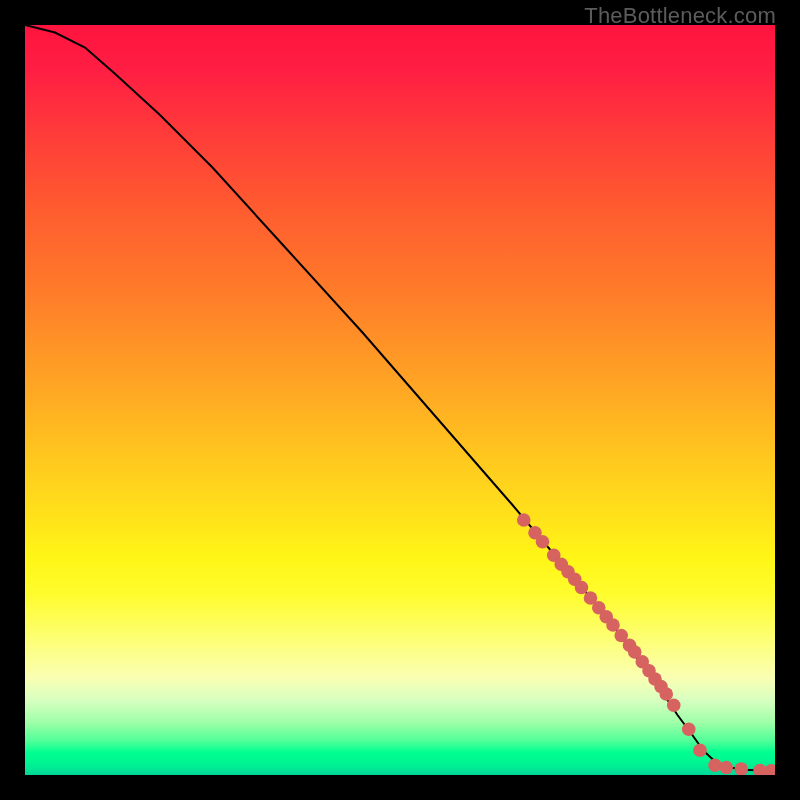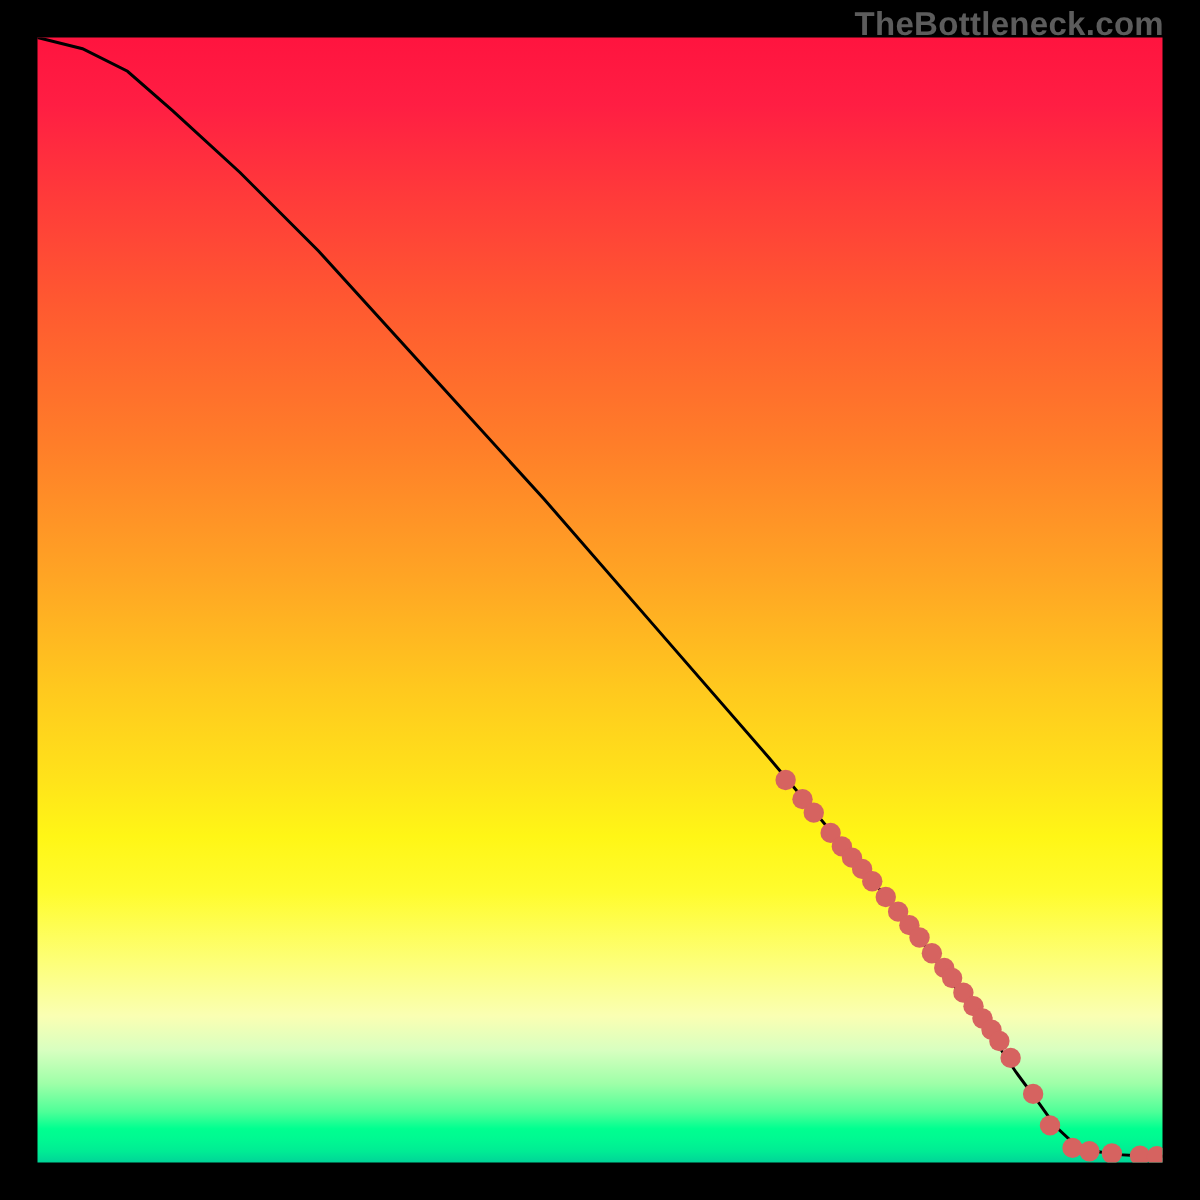--- a/index.html
+++ b/index.html
@@ -54,21 +54,21 @@
     top: 0;
     width: 100%;
     height: 100%;
   }
   .watermark {
     position: absolute;
     top: 3px;
     right: 24px;
     color: #5c5c5c;
     font-size: 22px;
-    font-weight: 700;
+    font-weight: 400;
     letter-spacing: 0.2px;
   }
 </style>
 </head>
 <body>
 
 <div class="watermark">TheBottleneck.com</div>
 
 <div class="plot-frame">
   <div class="gradient-area"></div>

